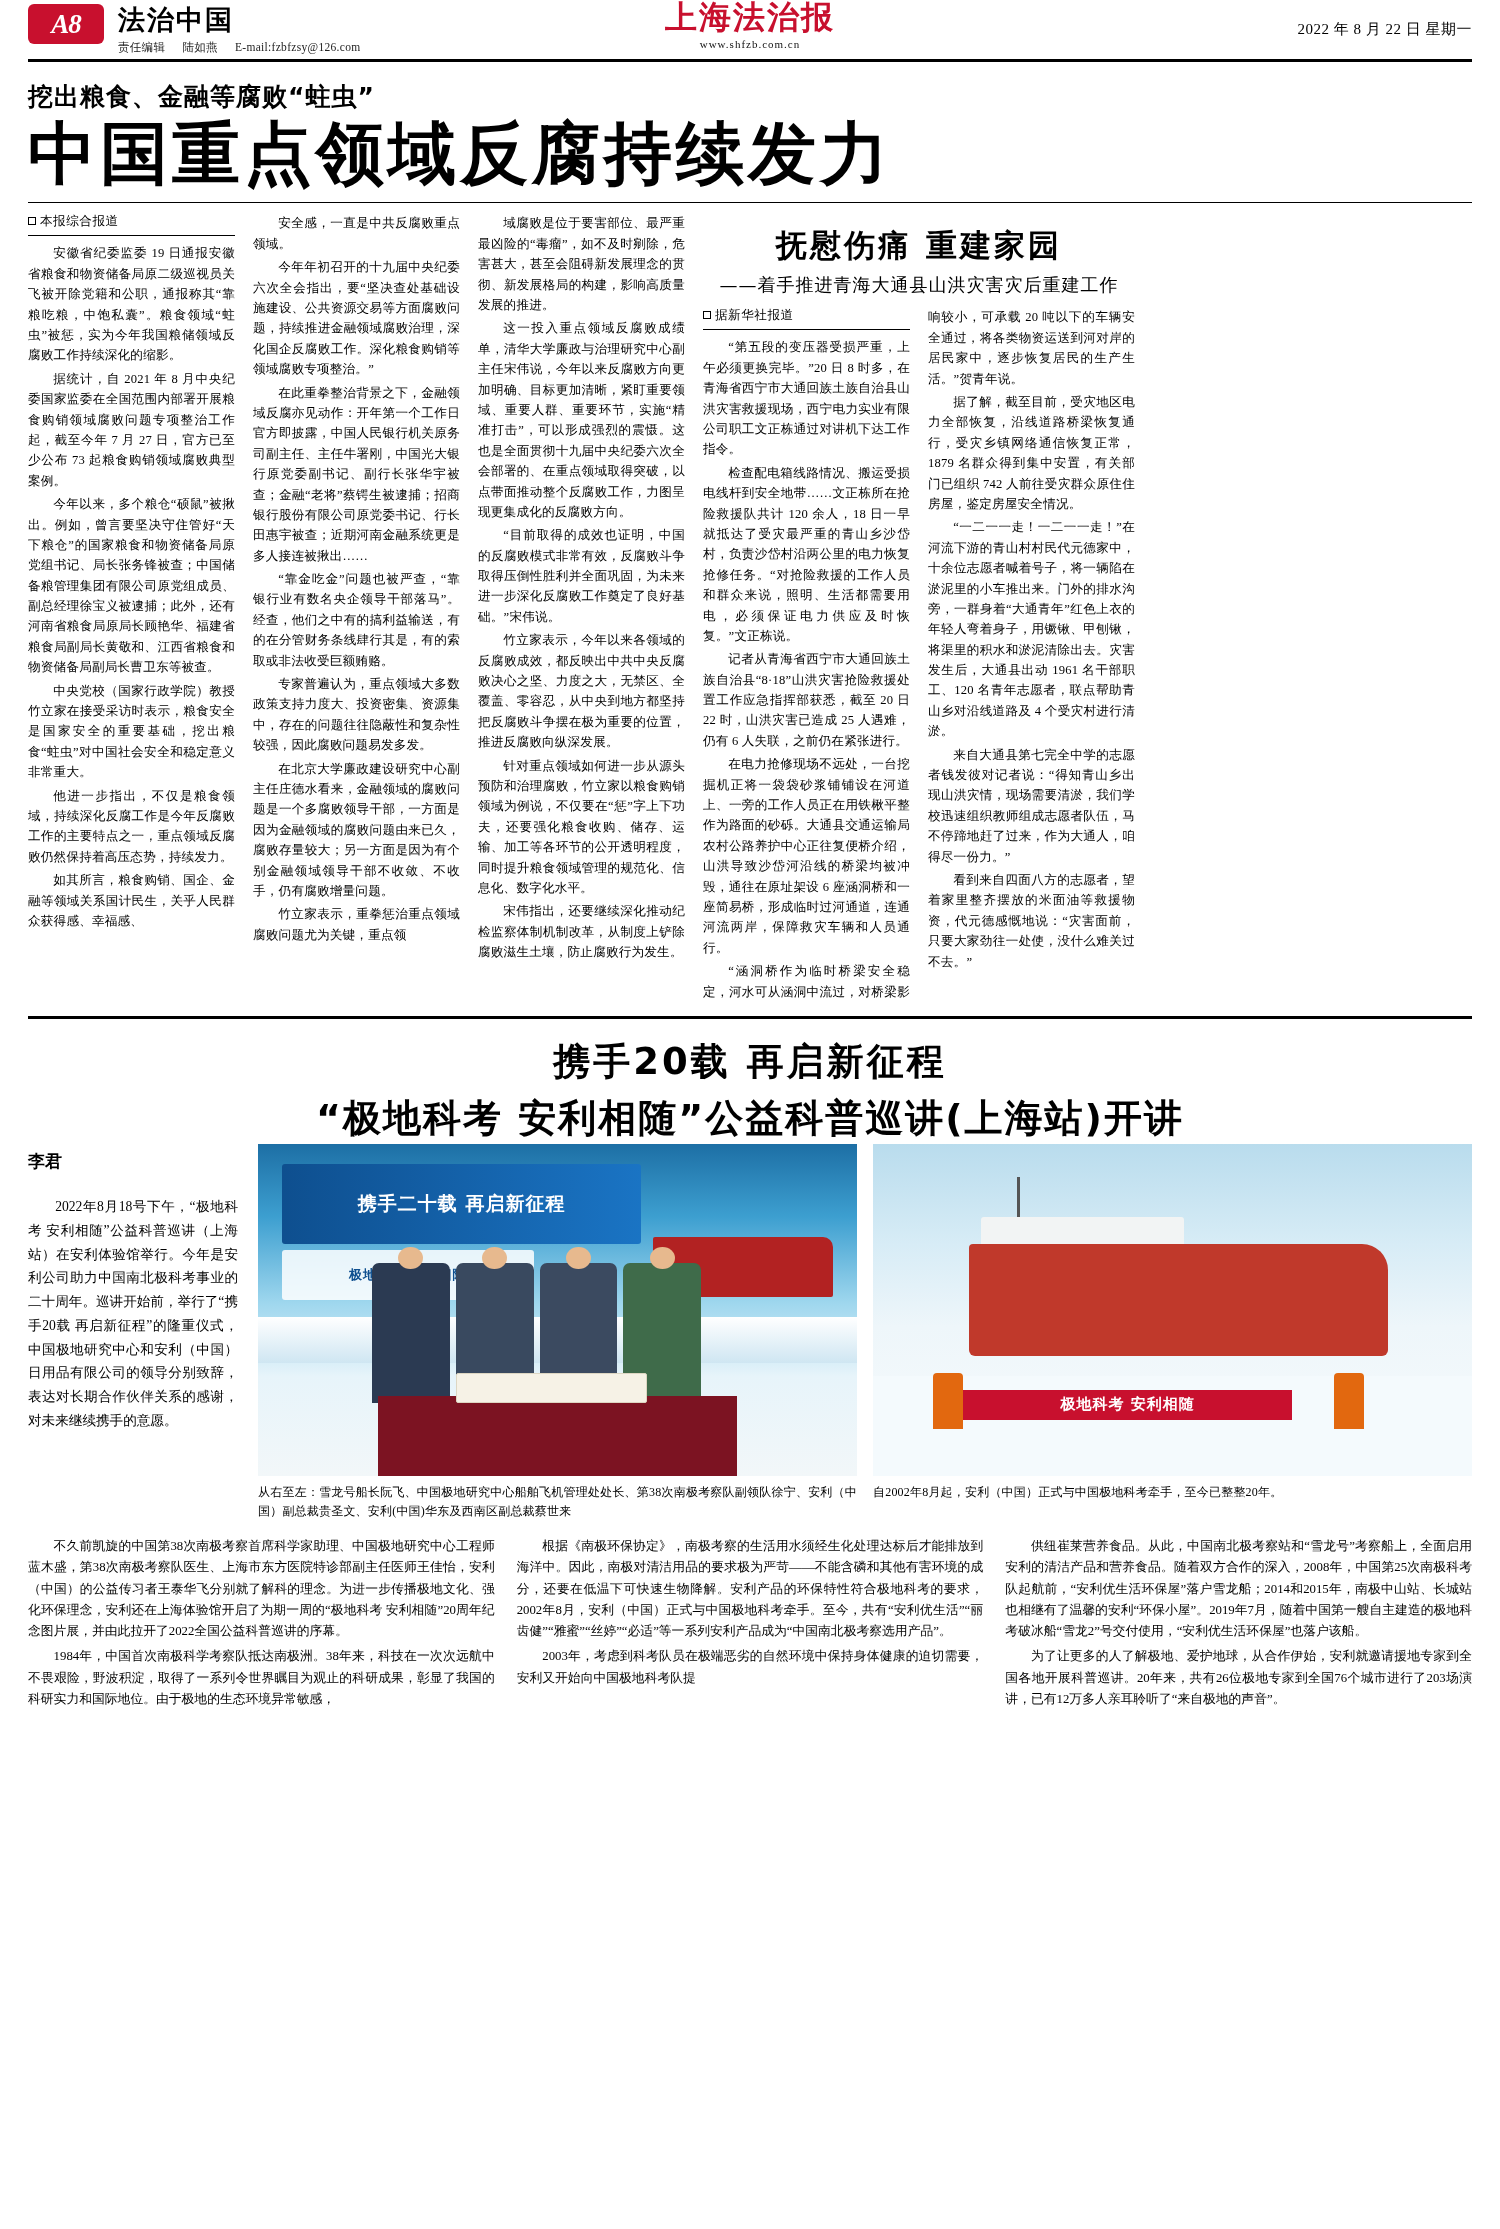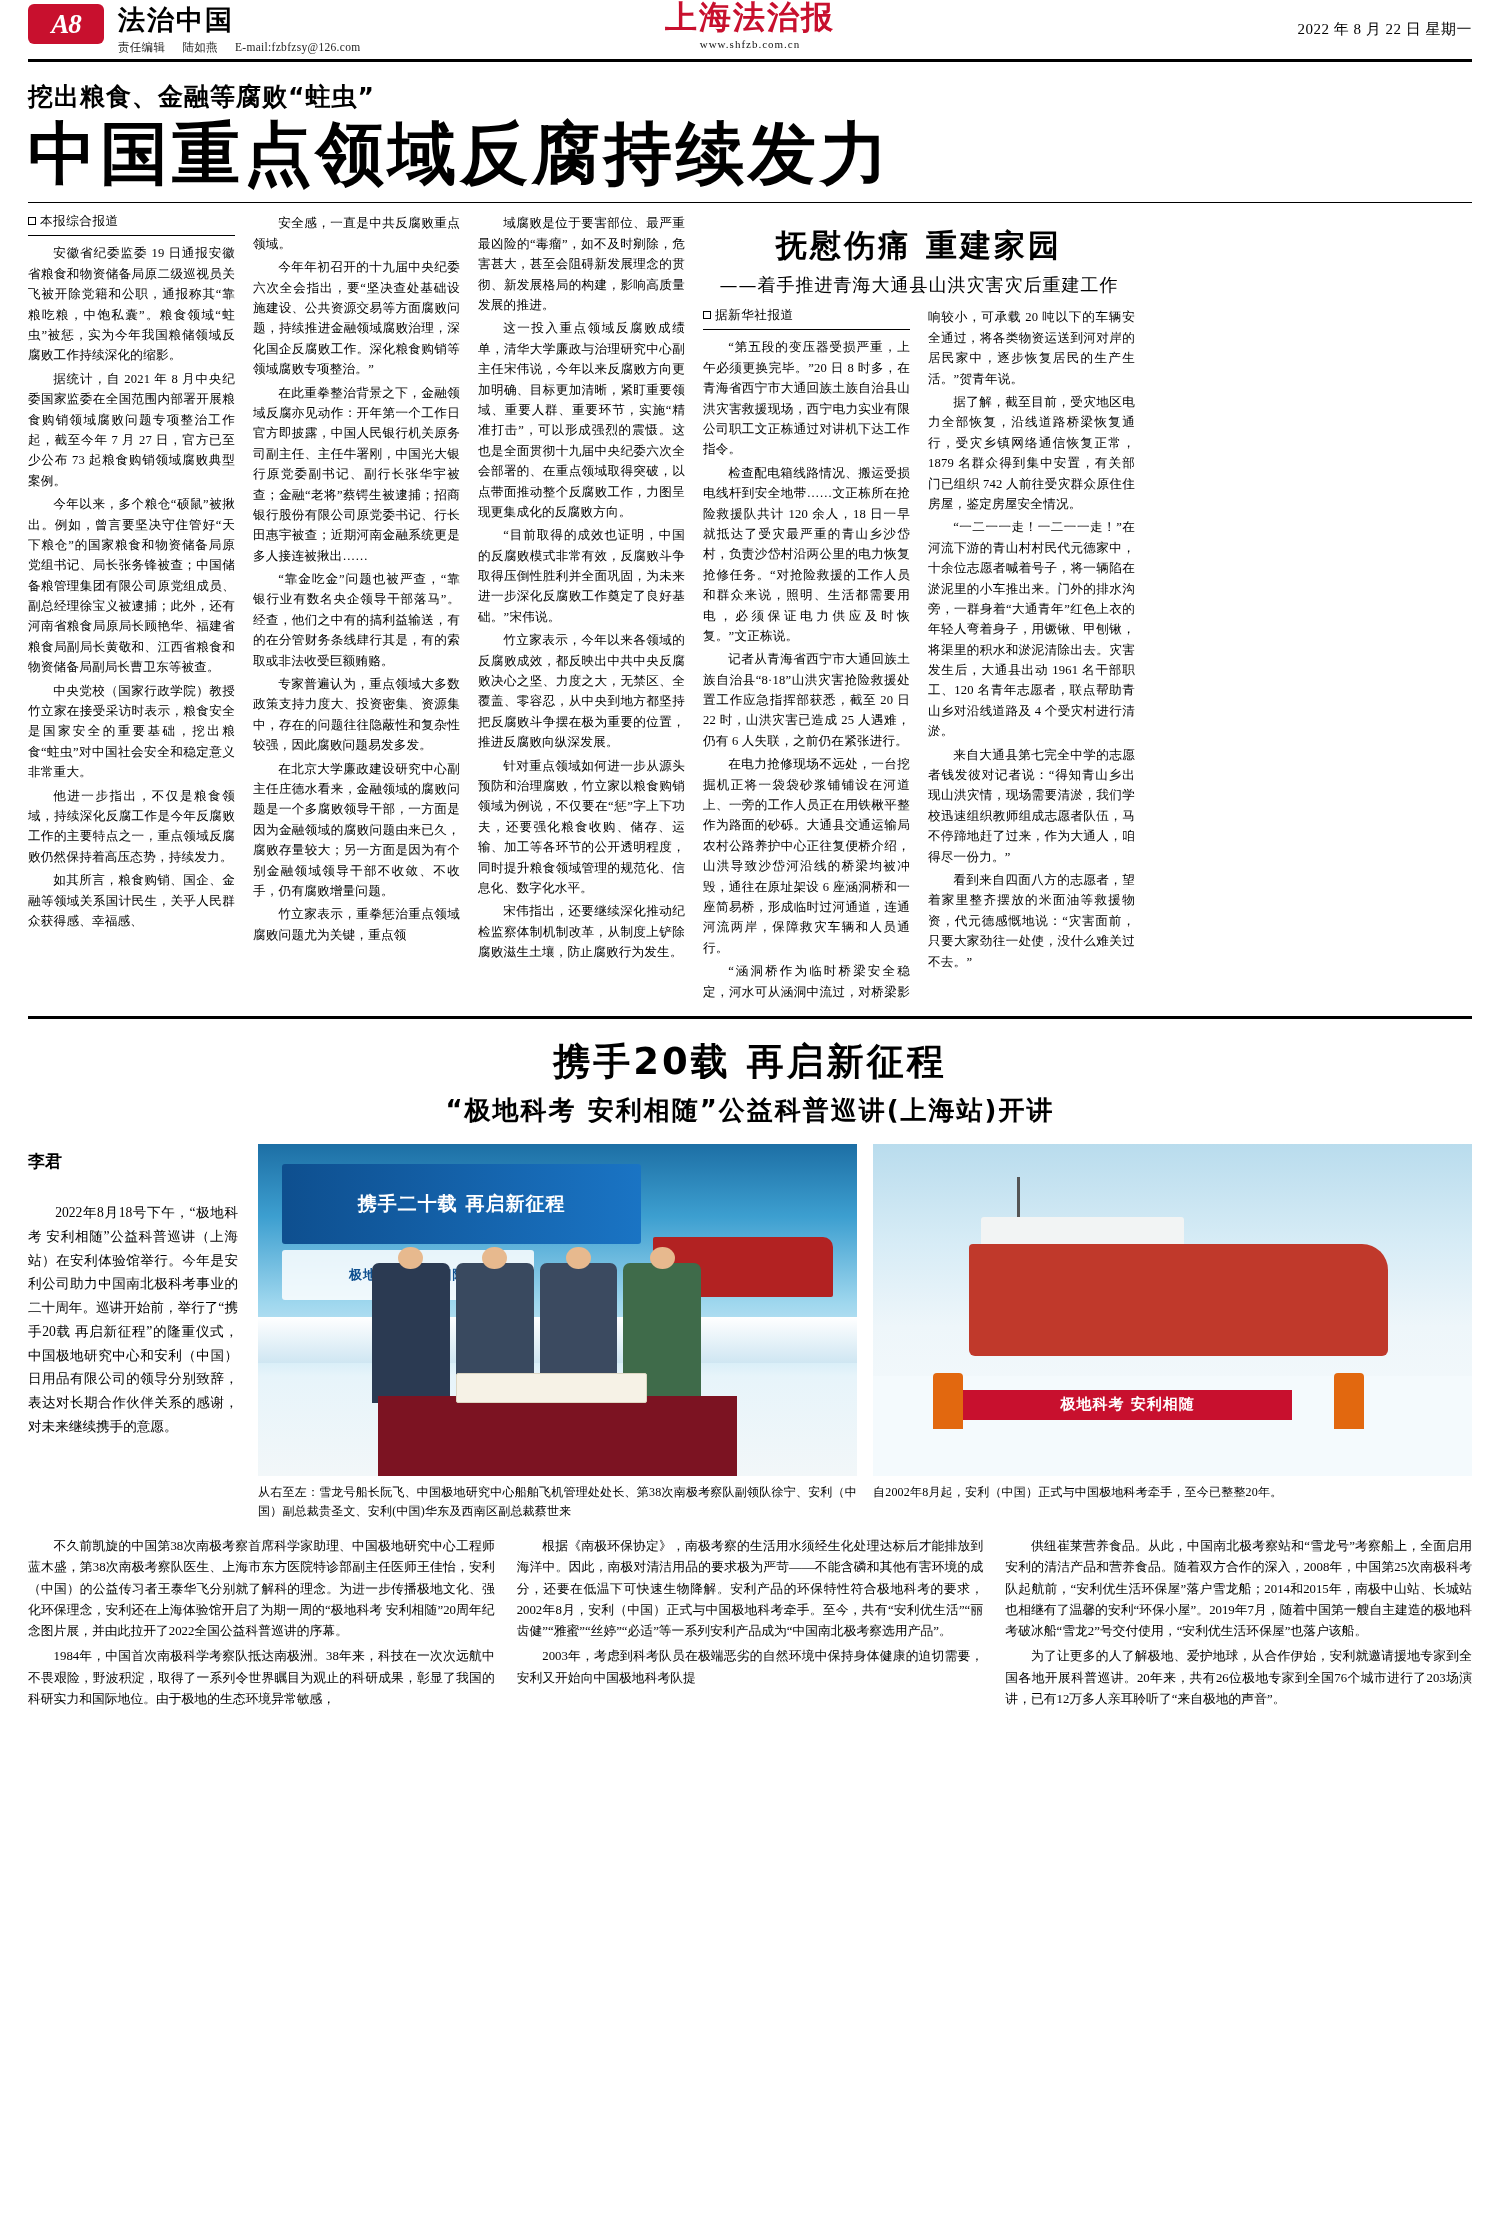--- a/index.html
+++ b/index.html
@@ -88,25 +88,25 @@
   .sep-thick { border:0; border-top:3px solid #000; margin:14px 0 0 0; }
 
   
   .feature { padding-top:14px; }
   .feat-head1 {
     font-family:"DejaVu Sans", sans-serif;
     font-weight:bold; font-size:37px; text-align:center; letter-spacing:3px; margin:4px 0 6px;
   }
   .feat-head2 {
     font-family:"DejaVu Sans", sans-serif;
-    font-weight:bold; font-size:26px; text-align:center; letter-spacing:2px; margin:0 0 16px;
+    font-weight:bold; font-size:38px; text-align:center; letter-spacing:2px; margin:0 0 0;
   }
   .feat-body { display:flex; gap:20px; align-items:flex-start; }
   .feat-left { width:210px; }
-  .feat-author { font-family:Liberation Serif, serif; font-weight:bold; font-size:17px; margin:6px 0 28px 0; }
+  .feat-author { font-family:Liberation Serif, serif; font-weight:bold; font-size:17px; margin:6px 0 22px 0; }
   .feat-left p { font-size:13.6px; line-height:1.75; text-align:justify; margin:0 0 4px 0; text-indent:2em; }
 
   .photos { display:flex; gap:16px; flex:1; }
   .photo-wrap { flex:1; }
   .photo { width:100%; height:332px; position:relative; overflow:hidden; border:0; }
   .caption { font-size:12px; line-height:1.55; margin-top:7px; text-align:justify; letter-spacing:0.2px;}
 
   
   .p1 { background:linear-gradient(180deg,#1d6fa5 0%, #3d9fd0 22%, #9fd7ee 48%, #e7f4fa 70%, #f2f7f9 100%); }
   .p1 .banner {

